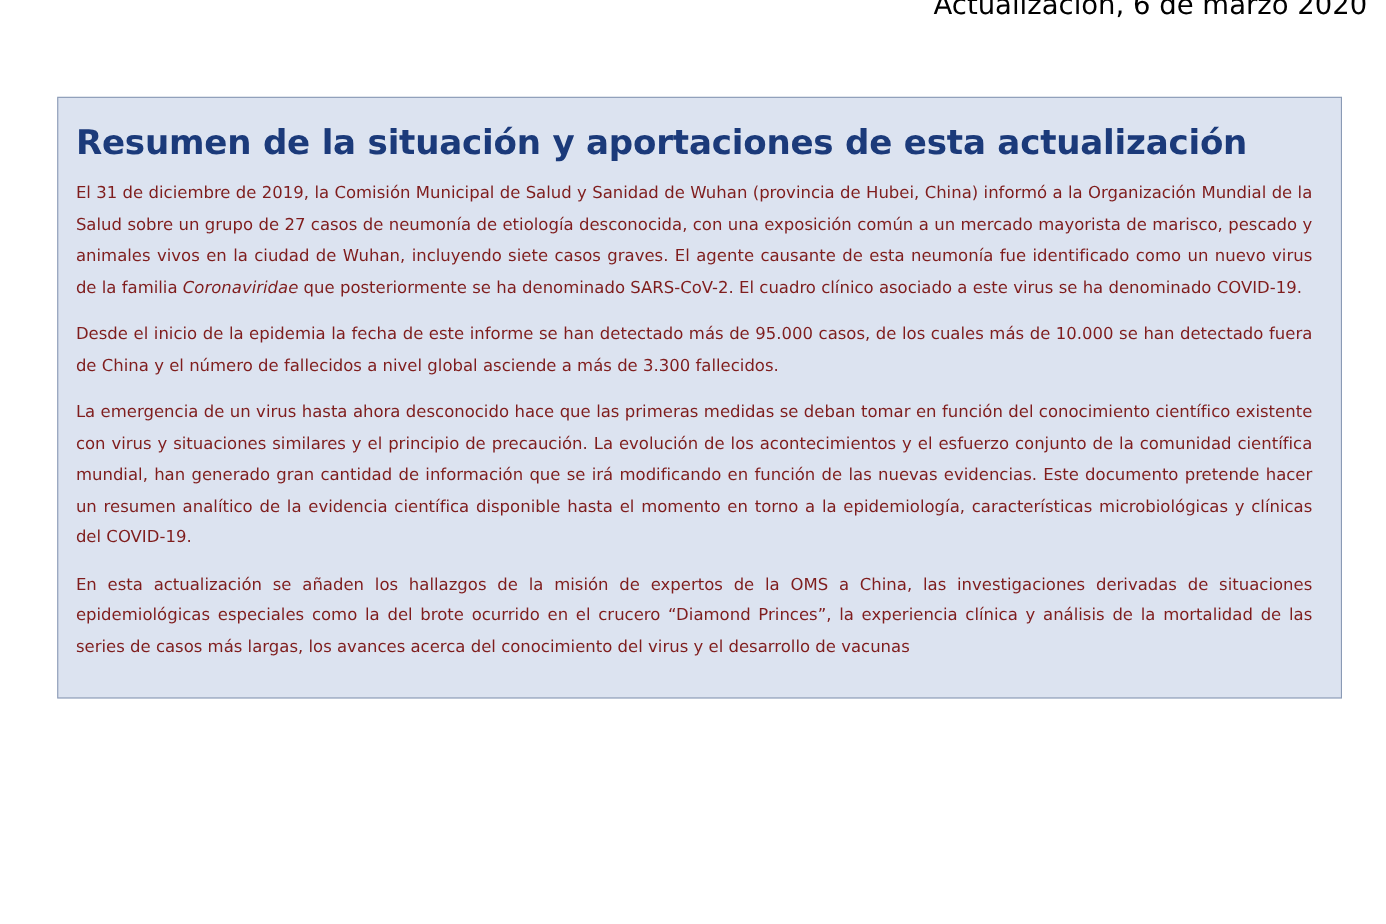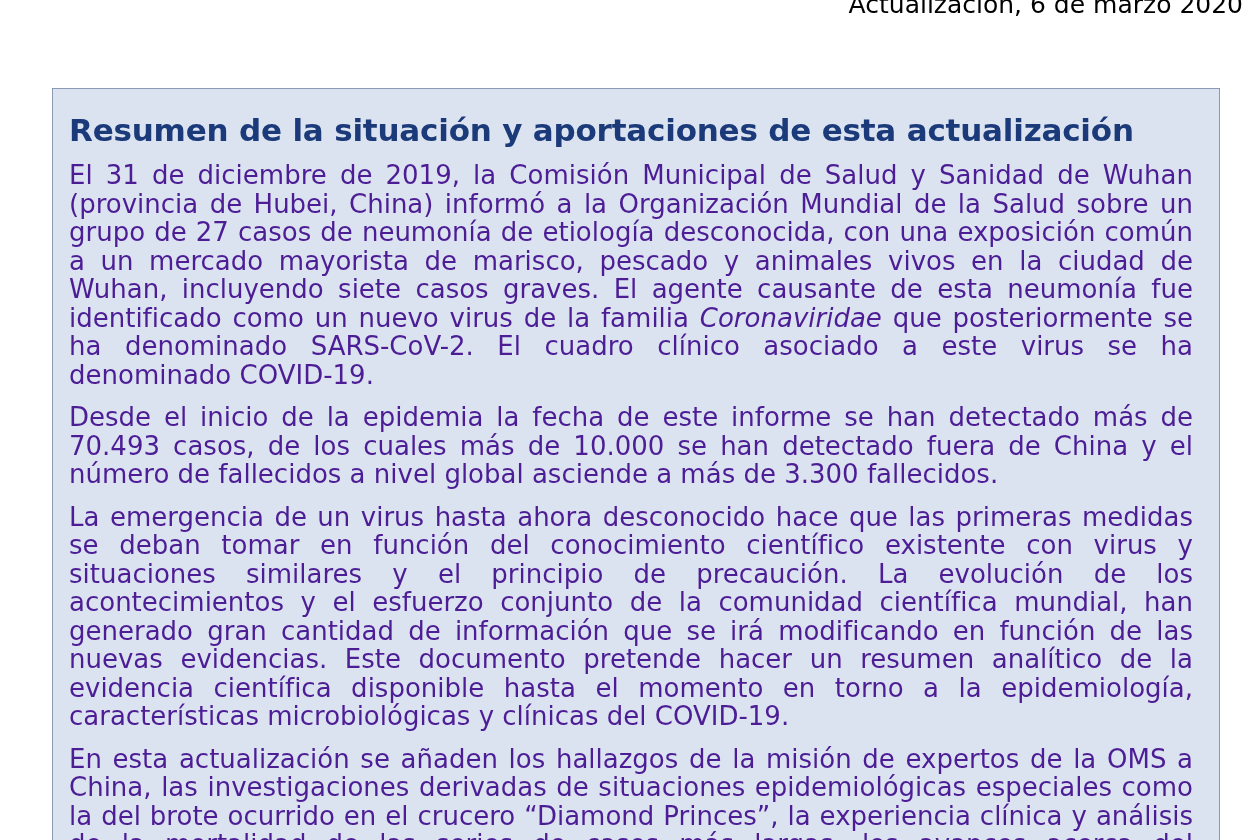--- a/index.html
+++ b/index.html
@@ -47,43 +47,43 @@
   }
   .box-title {
     color: #1b3a7a;
     font-size: 31px;
     font-weight: bold;
     line-height: 38px;
     margin: 0 0 12px 0;
     letter-spacing: -0.2px;
   }
   .para {
-    font-size: 26px;
+    font-size: 15px;
     line-height: 28.5px;
     text-align: justify;
     text-justify: inter-word;
     margin: 0 0 14px 0;
-    color: #4c1d95;
+    color: #7f1d1d;
   }
   .para:last-child {
     margin-bottom: 12px;
   }
   .para i {
     font-style: italic;
   }
 </style>
 </head>
 <body>
 
 <div class="page">
 
   <div class="header-line">Actualización, 6 de marzo 2020</div>
 
   <section class="summary-box">
     <h1 class="box-title">Resumen de la situación y aportaciones de esta actualización</h1>
 
     <p class="para">El 31 de diciembre de 2019, la Comisión Municipal de Salud y Sanidad de Wuhan (provincia de Hubei, China) informó a la Organización Mundial de la Salud sobre un grupo de 27 casos de neumonía de etiología desconocida, con una exposición común a un mercado mayorista de marisco, pescado y animales vivos en la ciudad de Wuhan, incluyendo siete casos graves. El agente causante de esta neumonía fue identificado como un nuevo virus de la familia <i>Coronaviridae</i> que posteriormente se ha denominado SARS-CoV-2. El cuadro clínico asociado a este virus se ha denominado COVID-19.</p>
-    <p class="para">Desde el inicio de la epidemia la fecha de este informe se han detectado más de 70.493 casos, de los cuales más de 10.000 se han detectado fuera de China y el número de fallecidos a nivel global asciende a más de 3.300 fallecidos.</p>
+    <p class="para">Desde el inicio de la epidemia la fecha de este informe se han detectado más de 95.000 casos, de los cuales más de 10.000 se han detectado fuera de China y el número de fallecidos a nivel global asciende a más de 3.300 fallecidos.</p>
     <p class="para">La emergencia de un virus hasta ahora desconocido hace que las primeras medidas se deban tomar en función del conocimiento científico existente con virus y situaciones similares y el principio de precaución. La evolución de los acontecimientos y el esfuerzo conjunto de la comunidad científica mundial, han generado gran cantidad de información que se irá modificando en función de las nuevas evidencias. Este documento pretende hacer un resumen analítico de la evidencia científica disponible hasta el momento en torno a la epidemiología, características microbiológicas y clínicas del COVID-19.</p>
     <p class="para">En esta actualización se añaden los hallazgos de la misión de expertos de la OMS a China, las investigaciones derivadas de situaciones epidemiológicas especiales como la del brote ocurrido en el crucero “Diamond Princes”, la experiencia clínica y análisis de la mortalidad de las series de casos más largas, los avances acerca del conocimiento del virus y el desarrollo de vacunas</p>
   </section>
 
 </div>
 
 </body></html>

